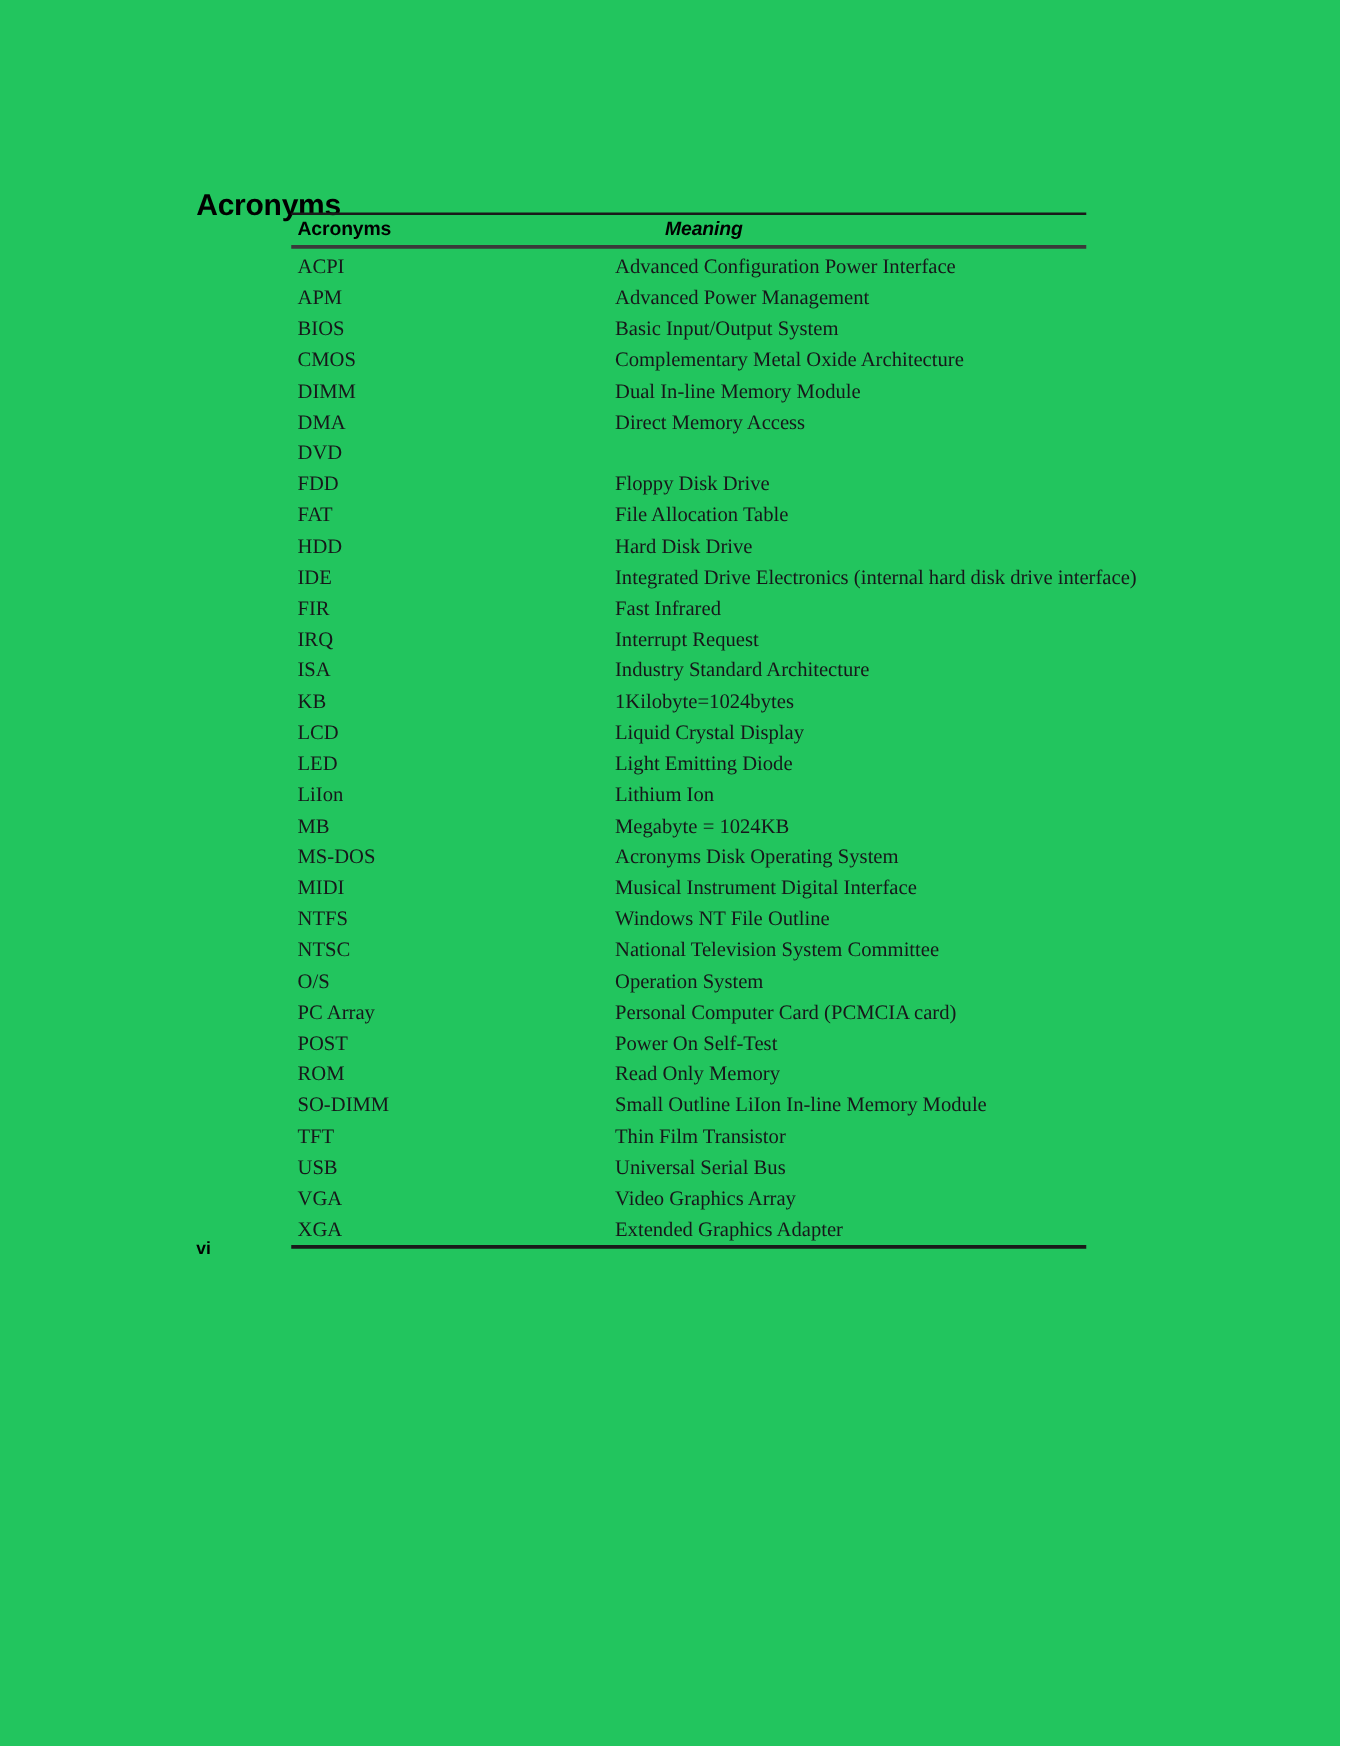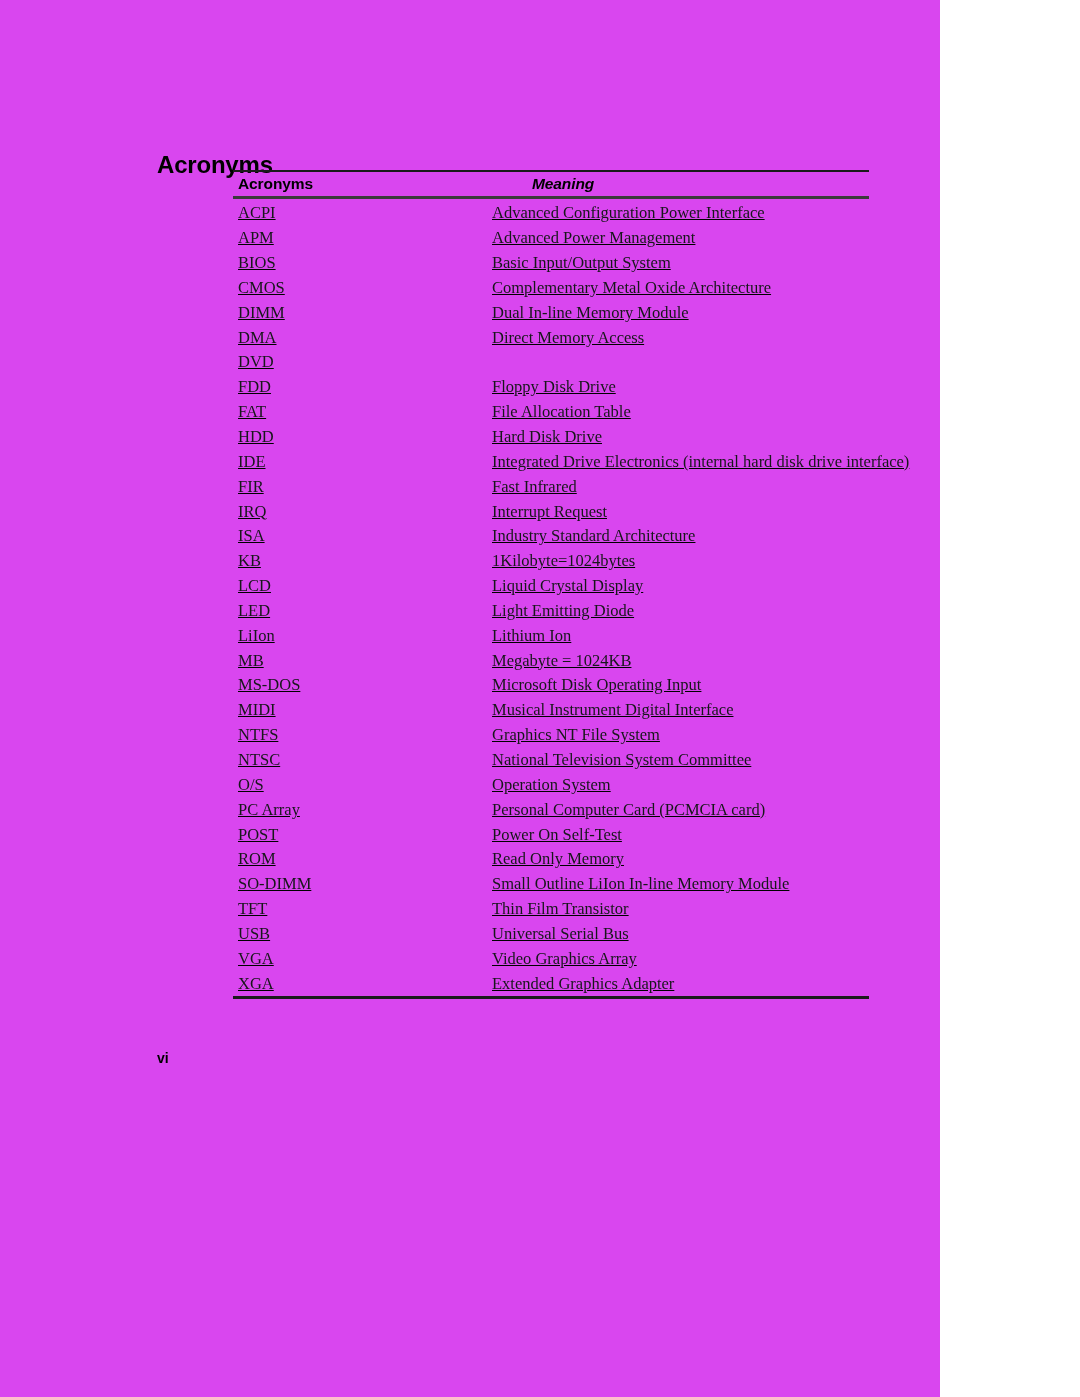--- a/index.html
+++ b/index.html
@@ -2,26 +2,25 @@
 <html><head>
 <meta charset="utf-8">
 <style>
   html, body {
     margin: 0;
     padding: 0;
     background: #ffffff;
   }
   .page {
     position: relative;
-    width: 892px;
+    width: 1072px;
     height: 1397px;
-    background: #d946ef;
+    background: #22c55e;
     overflow: hidden;
     font-family: "Liberation Serif", "DejaVu Serif", serif;
-    padding-left: 48px;
   }
   .page-title {
     position: absolute;
     left: 157px;
     top: 135px;
     font-family: "Liberation Sans", "DejaVu Sans", sans-serif;
     font-weight: bold;
     font-size: 24px;
     line-height: 28px;
     color: #000000;
@@ -70,40 +69,39 @@
     flex: 1 1 auto;
     padding-left: 0px;
     box-sizing: border-box;
   }
   .header-cell.col-meaning {
     padding-left: 40px;
     font-style: italic;
   }
   .body-rows {
     padding-top: 2px;
-    text-decoration: underline;
   }
   .data-row {
     display: flex;
     height: 24.85px;
     align-items: center;
   }
   .cell {
     font-family: "Liberation Serif", "DejaVu Serif", serif;
     font-size: 16.5px;
     color: #17171a;
     white-space: nowrap;
   }
   .cell.col-acronym {
     padding-left: 5px;
   }
   .page-footer {
     position: absolute;
     left: 157px;
-    top: 1050px;
+    top: 990px;
     font-family: "Liberation Sans", "DejaVu Sans", sans-serif;
     font-weight: bold;
     font-size: 14px;
     color: #000000;
   }
 </style>
 </head>
 <body>
 
 <div class="page">
@@ -192,29 +190,29 @@
         <div class="data-row">
           <div class="cell col-acronym">LiIon</div>
           <div class="cell col-meaning">Lithium Ion</div>
         </div>
         <div class="data-row">
           <div class="cell col-acronym">MB</div>
           <div class="cell col-meaning">Megabyte = 1024KB</div>
         </div>
         <div class="data-row">
           <div class="cell col-acronym">MS-DOS</div>
-          <div class="cell col-meaning">Microsoft Disk Operating Input</div>
+          <div class="cell col-meaning">Acronyms Disk Operating System</div>
         </div>
         <div class="data-row">
           <div class="cell col-acronym">MIDI</div>
           <div class="cell col-meaning">Musical Instrument Digital Interface</div>
         </div>
         <div class="data-row">
           <div class="cell col-acronym">NTFS</div>
-          <div class="cell col-meaning">Graphics NT File System</div>
+          <div class="cell col-meaning">Windows NT File Outline</div>
         </div>
         <div class="data-row">
           <div class="cell col-acronym">NTSC</div>
           <div class="cell col-meaning">National Television System Committee</div>
         </div>
         <div class="data-row">
           <div class="cell col-acronym">O/S</div>
           <div class="cell col-meaning">Operation System</div>
         </div>
         <div class="data-row">

